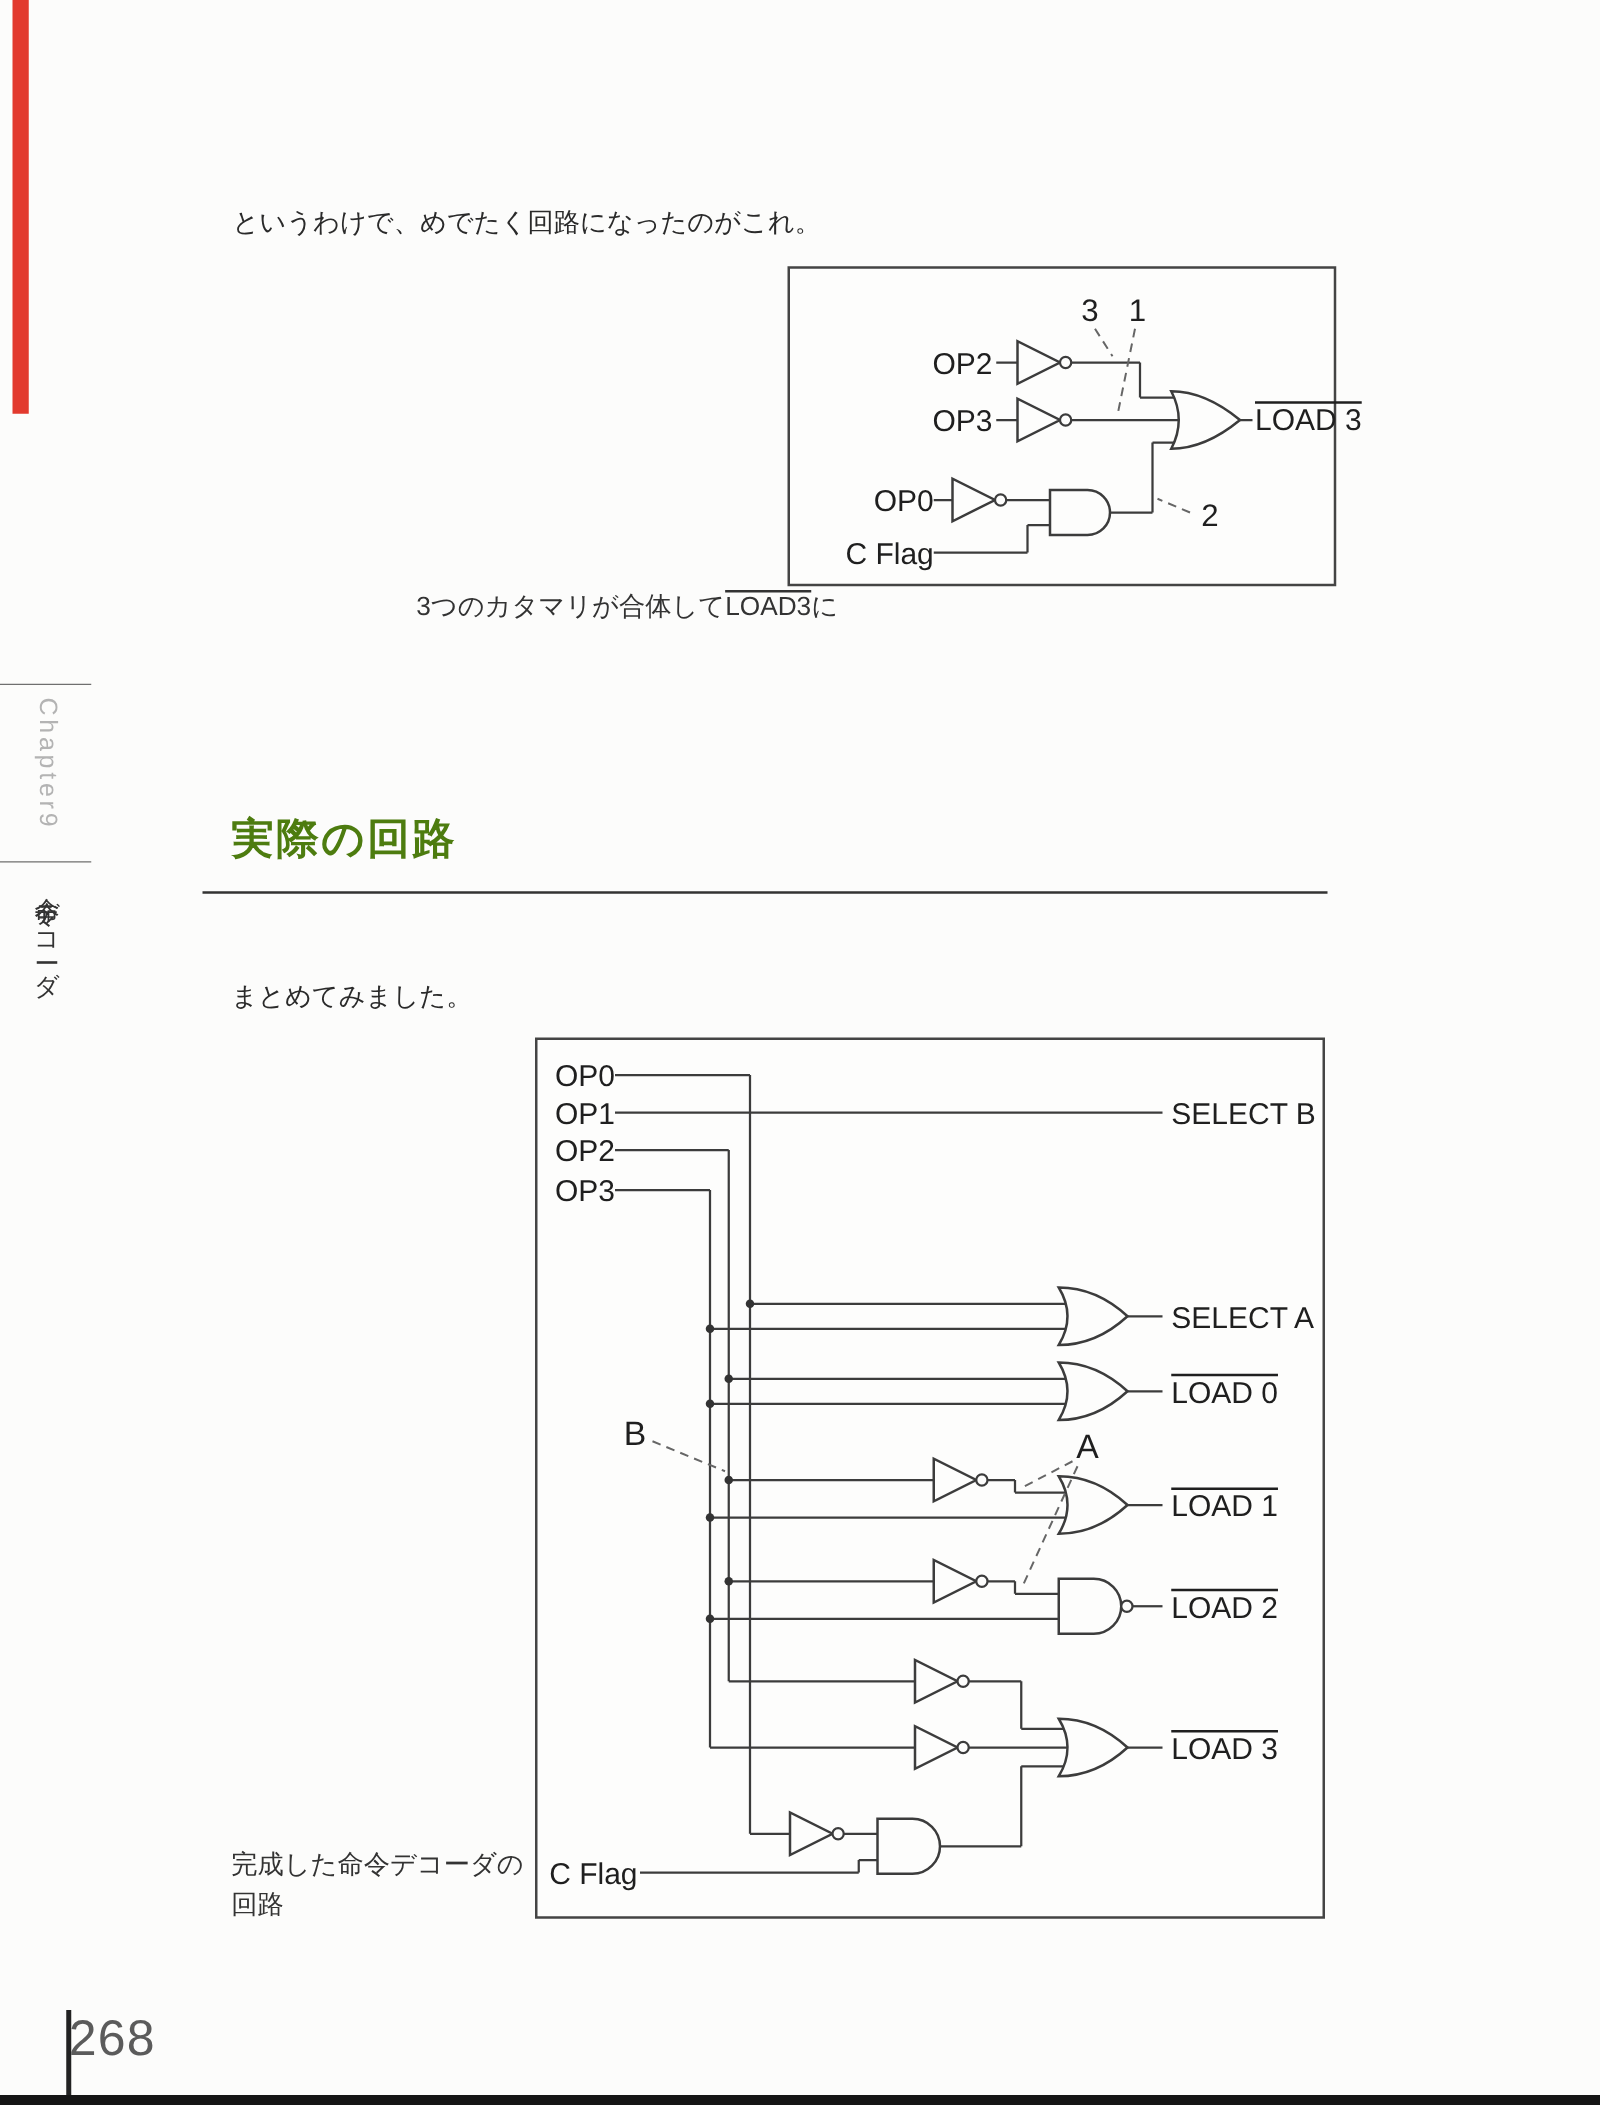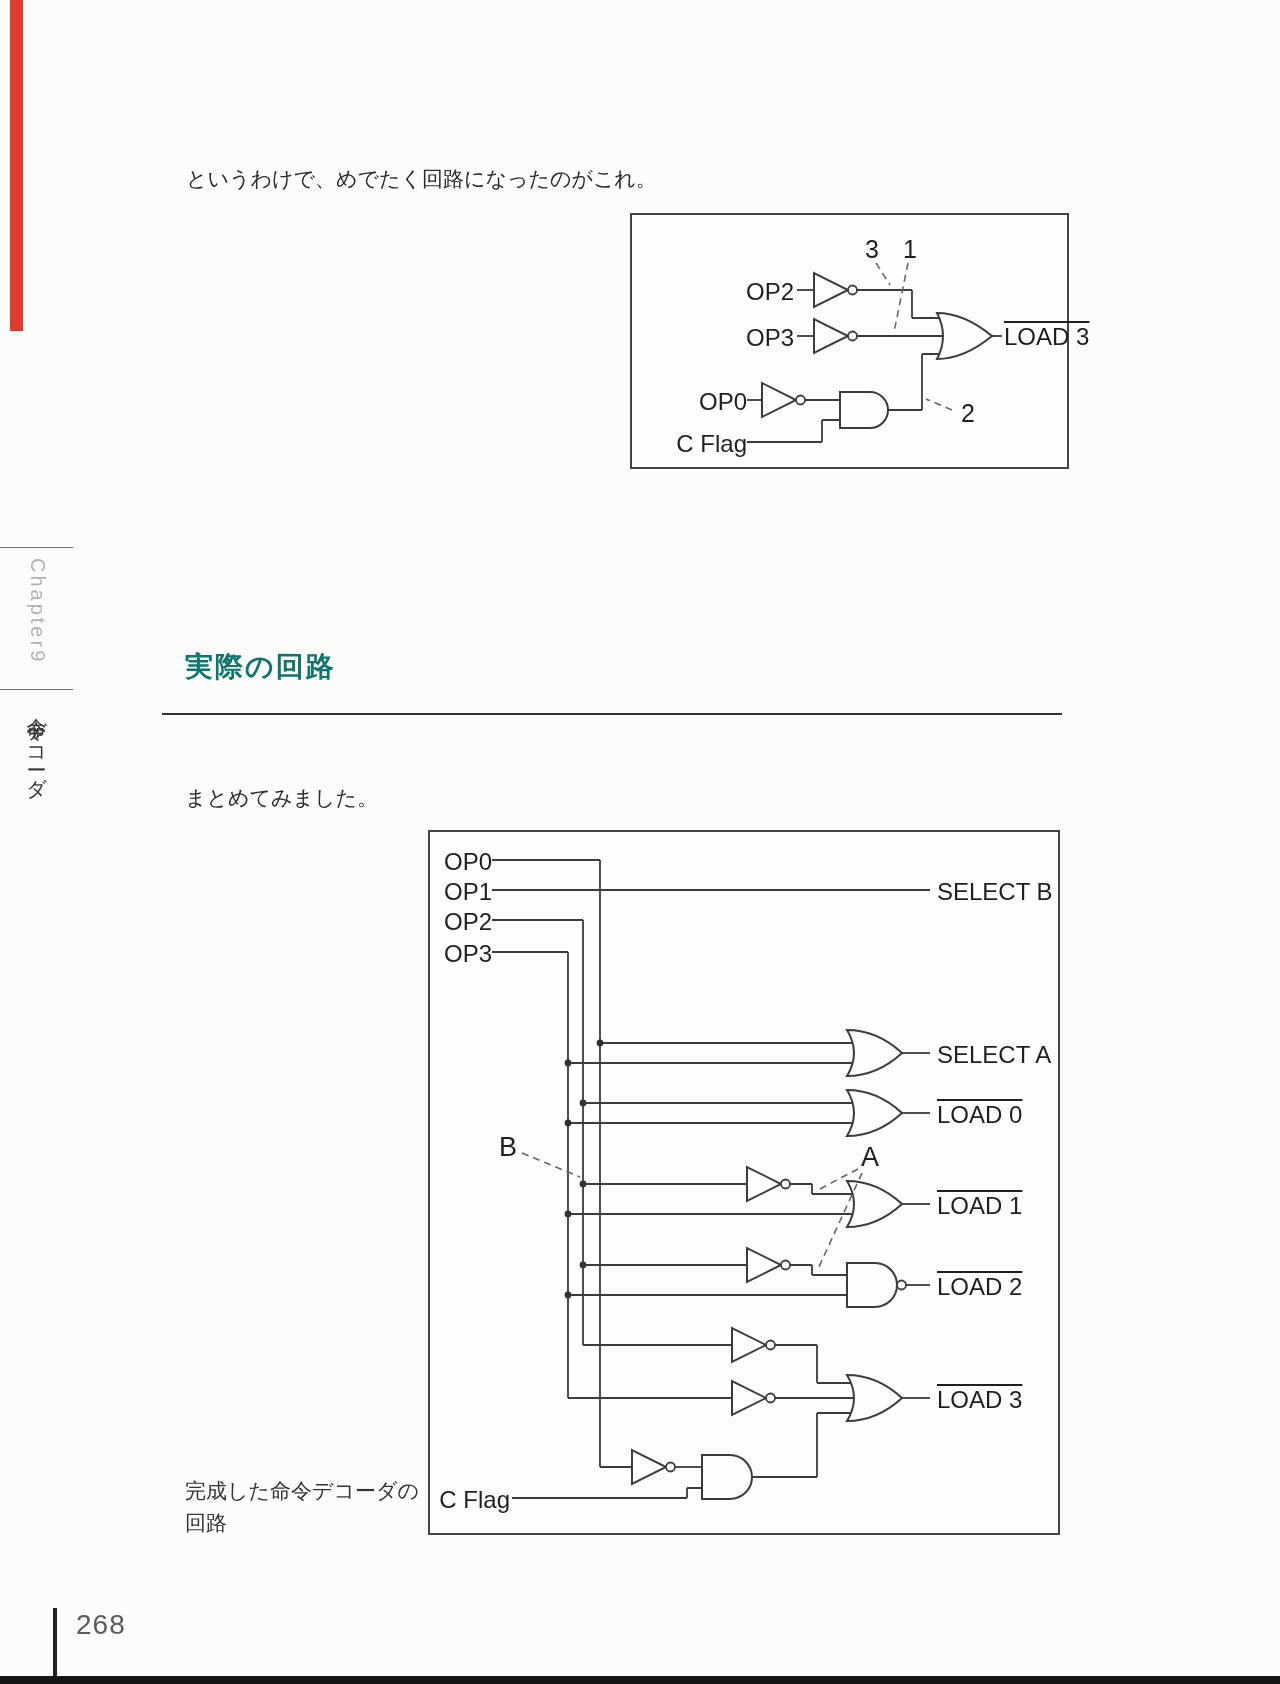--- a/index.html
+++ b/index.html
@@ -3,29 +3,29 @@
 <meta charset="utf-8">
 <style>
   html,body{margin:0;padding:0;background:#e8e8e8;}
   .page{position:relative;width:1280px;height:1684px;background:#fcfcfb;overflow:hidden;
         font-family:"Liberation Sans","DejaVu Sans",sans-serif;color:#222;}
   .abs{position:absolute;}
   
   .red-strip{left:10px;top:0;width:13px;height:331px;background:#e23a2e;}
   .bottom-strip{left:0;top:1676px;width:1280px;height:8px;background:#151515;}
   .pageno-bar{left:53px;top:1608px;width:4px;height:76px;background:#222;}
-  .pageno{left:76px;top:1609px;font-size:28px;color:#5b5b5b;letter-spacing:1px;}
+  .pageno{left:55px;top:1609px;font-size:40px;color:#5b5b5b;letter-spacing:1px;}
   
   .side-rule{left:0;height:0;width:73px;border-top:1.6px solid #6f6f6f;}
   .vtext{writing-mode:vertical-rl;text-orientation:mixed;letter-spacing:3px;}
   .chapter{left:26px;top:558px;height:125px;font-size:20px;color:#b3b3b3;}
   .chtitle{left:24px;top:702px;height:175px;font-size:20px;color:#333;}
   
   .para{font-size:21px;line-height:1.5;color:#2a2a2a;}
-  .h2{font-size:28px;font-weight:700;letter-spacing:2px;color:#0f766e;}
+  .h2{font-size:34px;font-weight:700;letter-spacing:2px;color:#4d7c0f;}
   .rule{left:162px;top:713px;width:900px;height:0;border-top:2.5px solid #333;}
   .caption{font-size:21px;color:#333;}
   
   .figbox{border:2px solid #444;background:#fdfdfc;}
   .lbl{position:absolute;font-size:24px;color:#1f1f1f;white-space:nowrap;}
   .rt{text-align:right;}
   .ovl{text-decoration:overline;text-decoration-thickness:1.5px;}
   .marker{position:absolute;font-size:25px;color:#1f1f1f;text-align:center;}
   .marker.big{font-size:27px;}
   svg{position:absolute;left:0;top:0;}
@@ -102,20 +102,23 @@
     <div class="lbl rt" style="left:100px;top:63px;width:62px;">OP2</div>
     <div class="lbl rt" style="left:100px;top:109px;width:62px;">OP3</div>
     <div class="lbl rt" style="left:53px;top:173px;width:62px;">OP0</div>
     <div class="lbl rt" style="left:38px;top:215px;width:77px;">C Flag</div>
     <div class="lbl ovl" style="left:372px;top:108px;">LOAD 3</div>
     <div class="marker" style="left:226px;top:20px;width:28px;">3</div>
     <div class="marker" style="left:264px;top:20px;width:28px;">1</div>
     <div class="marker" style="left:322px;top:184px;width:28px;">2</div>
   </div>
 
+  <div class="abs caption" style="left:333px;top:471px;">
+    <span>3つのカタマリが合体して</span><span class="ovl">LOAD3</span><span>に</span>
+  </div>
 
 
   <div class="abs h2" style="left:185px;top:648px;">実際の回路</div>
   <div class="abs rule"></div>
 
   <div class="abs para" style="left:185px;top:782px;text-align:center;">まとめてみました。</div>
 
   <div class="abs figbox" style="left:428px;top:830px;width:628px;height:701px;">
     <svg width="628" height="701" viewBox="0 0 628 701">
 

